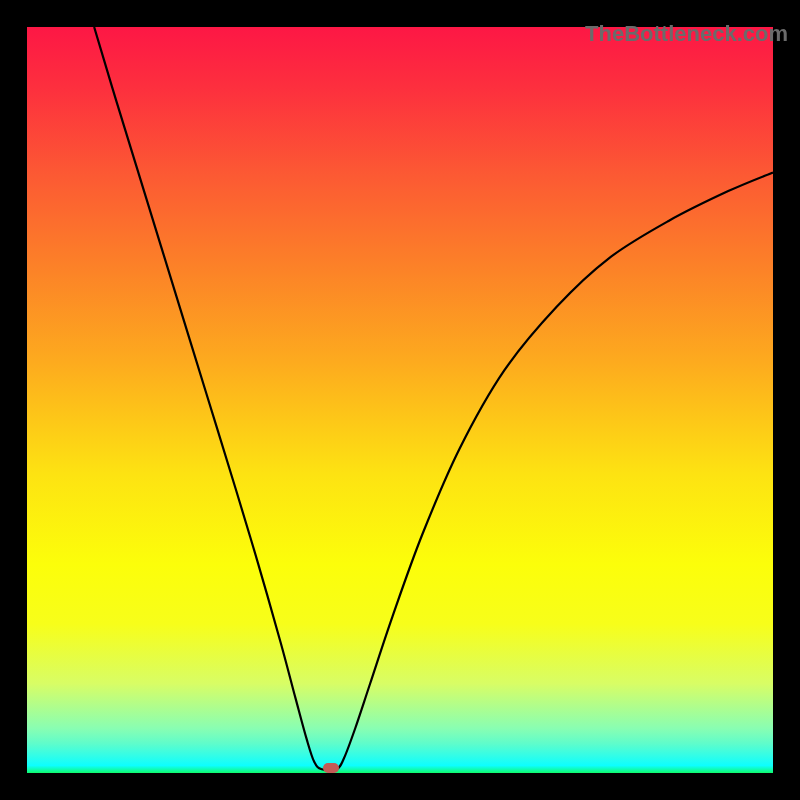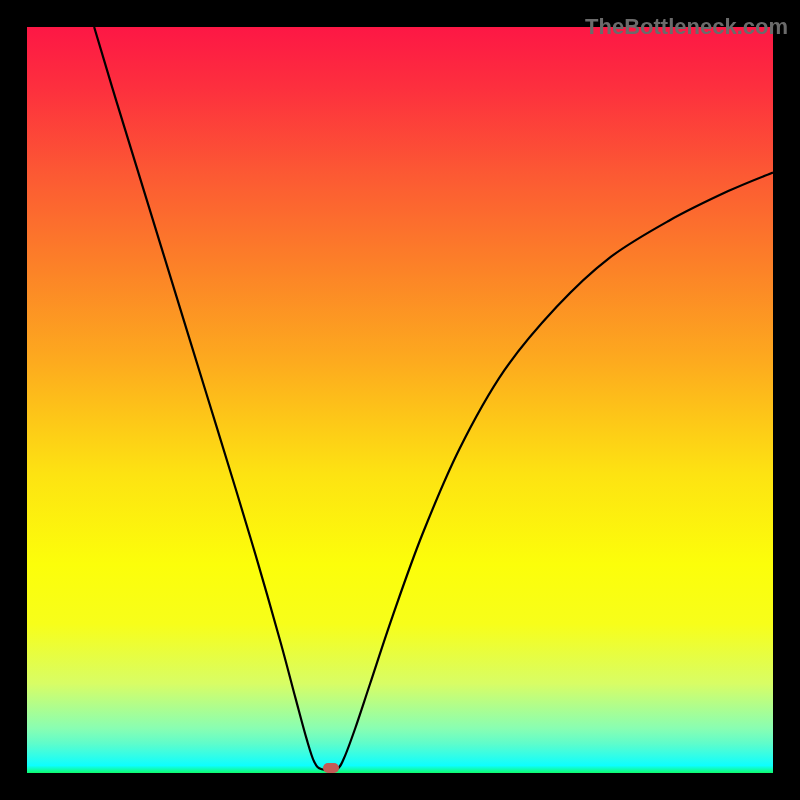--- a/index.html
+++ b/index.html
@@ -5,21 +5,21 @@
   * { margin: 0; padding: 0; box-sizing: border-box; }
   body {
     width: 800px;
     height: 800px;
     background: #000;
     position: relative;
     overflow: hidden;
   }
   .watermark {
     position: absolute;
-    top: 14px;
+    top: 21px;
     right: 12px;
     font-family: Arial, sans-serif;
     font-size: 22px;
     font-weight: bold;
     color: #6b6b6b;
     z-index: 10;
   }
   .plot-area {
     position: absolute;
     left: 27px;

